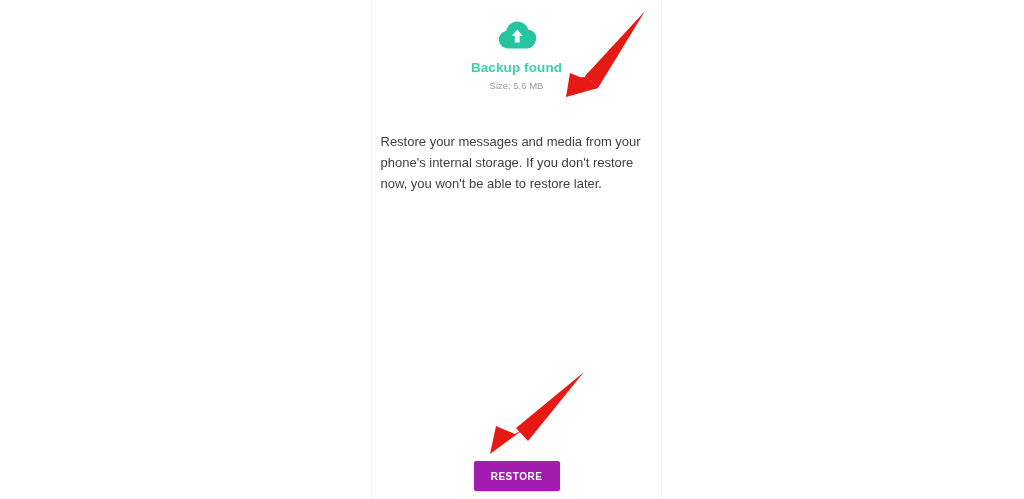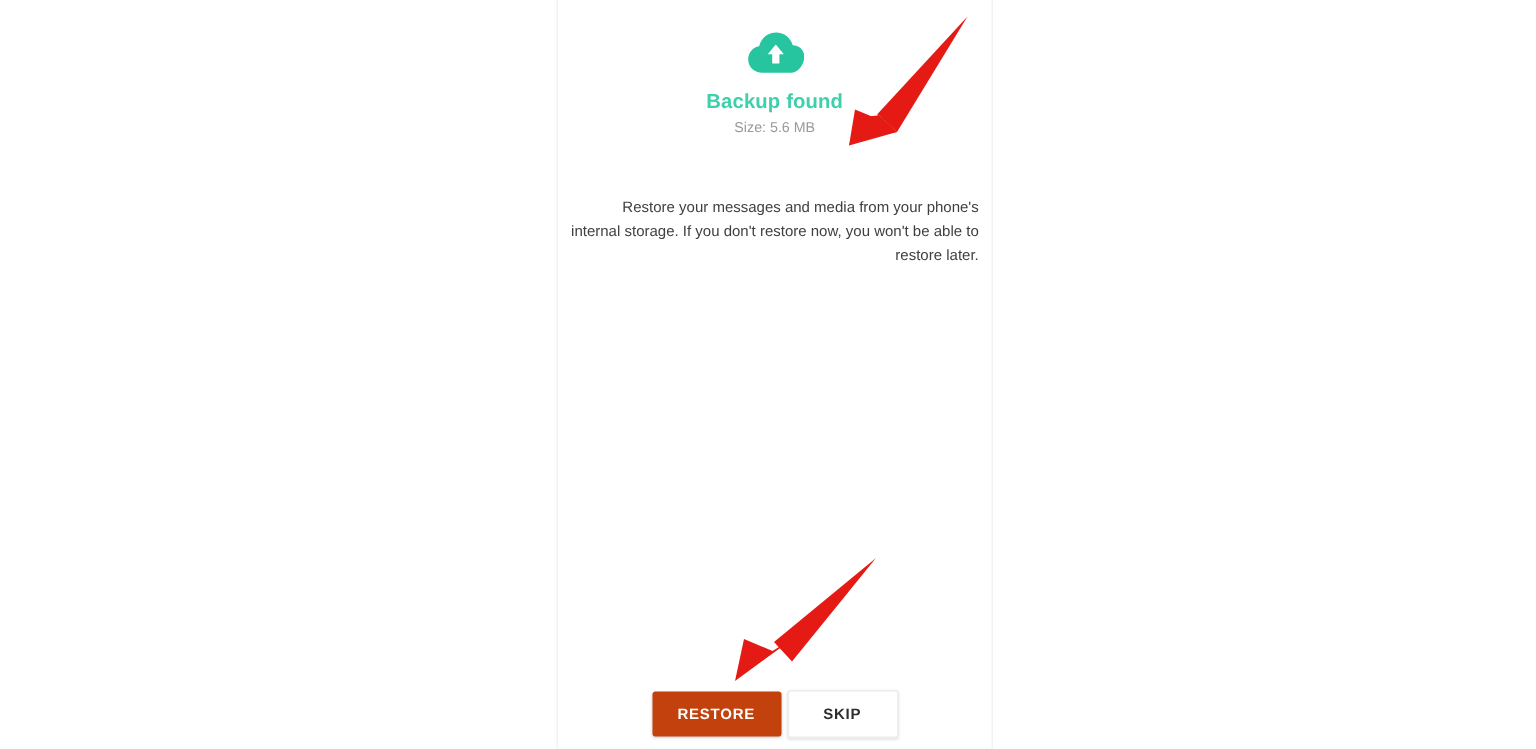--- a/index.html
+++ b/index.html
@@ -69,43 +69,43 @@
   }
   .meta-line + .meta-line { margin-top: 0; }
 
   
   #description {
     position: absolute;
     left: 50%;
     transform: translateX(-50%);
     top: 131px;
     width: 272px;
-    text-align: right;
-    font-size: 10px;
+    text-align: left;
+    font-size: 13px;
     line-height: 1.62;
     color: #3f3f3f;
   }
 
   
   #action-bar {
     position: absolute;
     left: 0;
     bottom: 3px;
     width: 289px;
     height: 40px;
     display: flex;
     align-items: center;
     justify-content: center;
     gap: 4px;
   }
 
   #restore-button {
     width: 86px;
     height: 30px;
-    background: #c2410c;
+    background: #a21caf;
     color: #ffffff;
     font-size: 10px;
     font-weight: bold;
     letter-spacing: 0.5px;
     border: none;
     border-radius: 2px;
     display: flex;
     align-items: center;
     justify-content: center;
     cursor: pointer;
@@ -153,21 +153,20 @@
       </div>
 
       <div id="backup-title">Backup found</div>
       <div class="meta-line">Size: 5.6 MB</div>
     </div>
 
     <div id="description">Restore your messages and media from your phone's internal storage. If you don't restore now, you won't be able to restore later.</div>
 
     <div id="action-bar">
       <div id="restore-button">RESTORE</div>
-      <div id="skip-button">SKIP</div>
     </div>
 
   </div>
 
   <svg id="annotations" width="1024" height="499" viewBox="0 0 1024 499">
     <g>
       <path d="M645 11 L585 76 L598 88 Z" fill="#e51a14"></path>
       <path d="M598 88 L566 97 L572 78 L586 77 Z" fill="#e51a14"></path>
       <path d="M585 76 L598 88 L584 90 Z" fill="#e51a14"></path>
       <polygon points="600,72 566,97 570,73 587,80" fill="#e51a14"></polygon>

